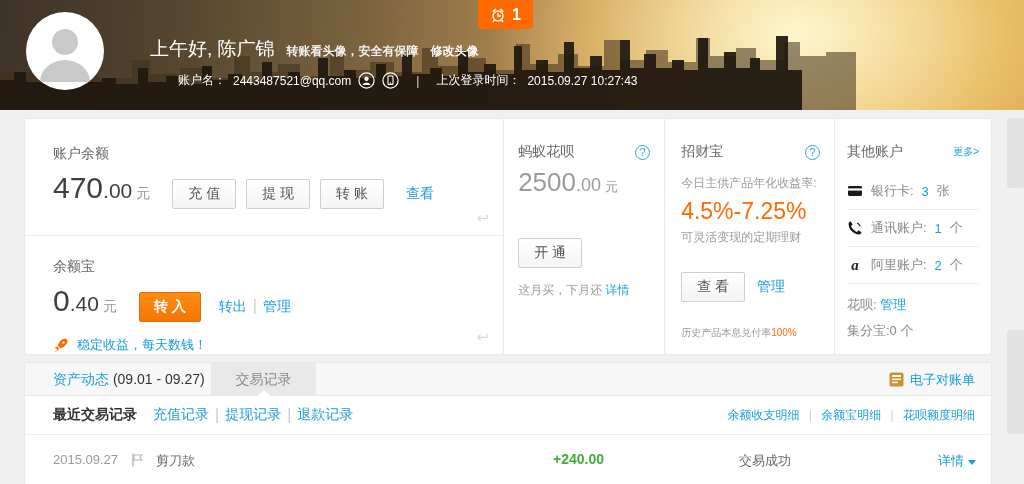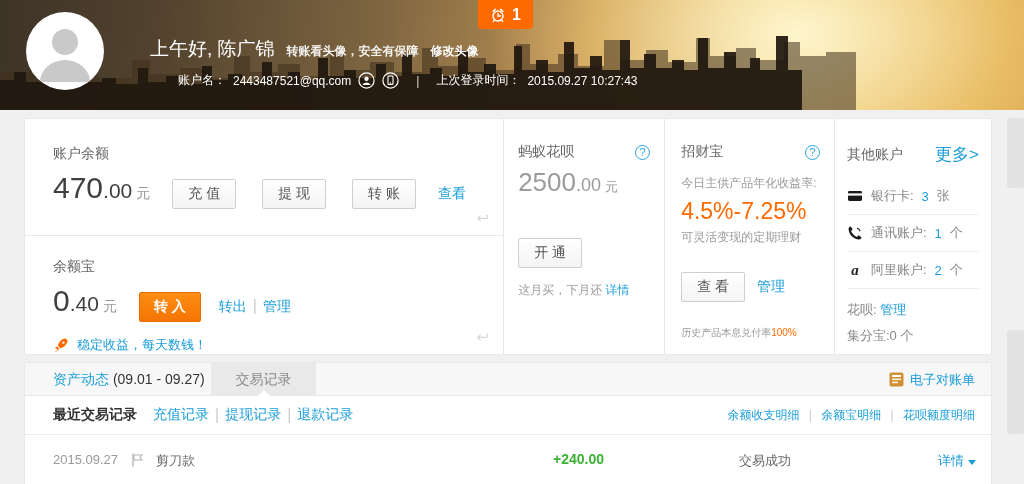--- a/index.html
+++ b/index.html
@@ -34,21 +34,21 @@
   .col3 { width:173px; padding:24px 14px 0 16px; }
   .col4 { width:160px; padding:24px 12px 0 12px; }
   .row-balance { height:122px; border-bottom:1px solid #e9e9e9; position:relative; padding:26px 0 0 28px; }
   .row-yuebao { flex:1; position:relative; padding:22px 0 0 28px; }
   .blk-label { font-size:14px; color:#666; }
   .amount-line { display:flex; align-items:baseline; margin-top:8px; }
   .amt-int { font-size:30px; color:#3f3f3f; }
   .amt-dec { font-size:21px; color:#3f3f3f; }
   .amt-unit { font-size:14px; color:#999; margin-left:4px; }
   .btn { display:inline-block; background:linear-gradient(#ffffff,#f4f4f4); border:1px solid #cfcfcf; border-radius:2px;
-    font-size:14px; color:#555; padding:5px 15px; margin-left:26px; cursor:pointer; white-space:nowrap; }
+    font-size:14px; color:#555; padding:5px 15px; margin-left:10px; cursor:pointer; white-space:nowrap; }
   .btn-orange { display:inline-block; background:linear-gradient(#ff8d12,#f57403); border:1px solid #e86d00; border-radius:2px;
     font-size:14px; color:#fff; font-weight:bold; padding:5px 14px; cursor:pointer; white-space:nowrap; }
   a.lnk { color:#1b9dd9; text-decoration:none; cursor:pointer; }
   .sep-g { color:#ccc; margin:0 6px; }
   .undo { position:absolute; right:14px; bottom:8px; color:#d8d8d8; font-size:15px; }
   .slogan { display:flex; align-items:center; gap:8px; margin-top:14px; font-size:13px; }
   .slogan a { font-size:13px; }
 
   .col-title { display:flex; align-items:center; justify-content:space-between; font-size:14px; color:#666; }
   .qmark { width:15px; height:15px; border:1px solid #2aa4dd; border-radius:50%; color:#2aa4dd; font-size:11px;
@@ -222,21 +222,21 @@
         <a class="lnk" style="font-size:14px">管理</a>
       </div>
       <div class="hist">
         <span>历史产品本息兑付率</span><b>100%</b>
       </div>
     </div>
 
     <div class="col col4">
       <div class="col-title">
         <span>其他账户</span>
-        <a class="lnk" style="font-size:17px">更多&gt;</a>
+        <a class="lnk" style="font-size:10px">更多&gt;</a>
       </div>
       <div class="oa-item oa-div" style="margin-top:12px">
         <svg class="ic16" viewBox="0 0 16 16">
           <rect x="1" y="3" width="14" height="10" rx="1.4" fill="#1a1a1a"></rect>
           <rect x="1" y="5.4" width="14" height="2.2" fill="#fff"></rect>
         </svg>
         <span>银行卡:</span>
         <span class="cnt">3</span>
         <span>张</span>
       </div>

